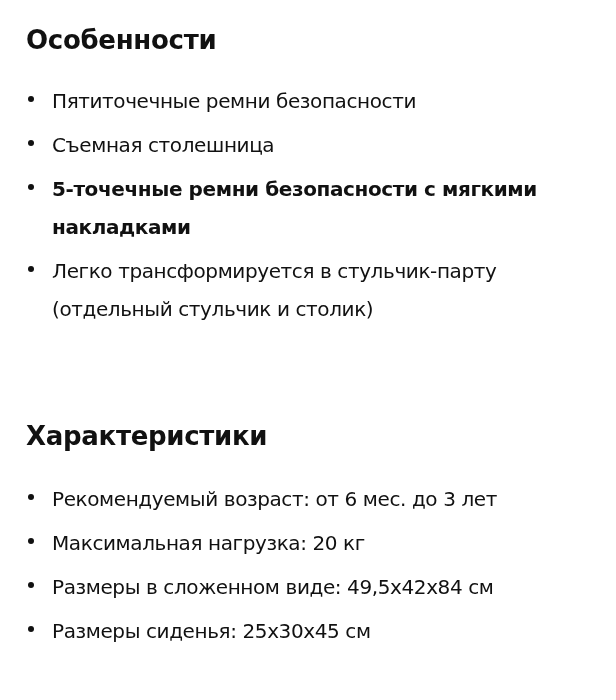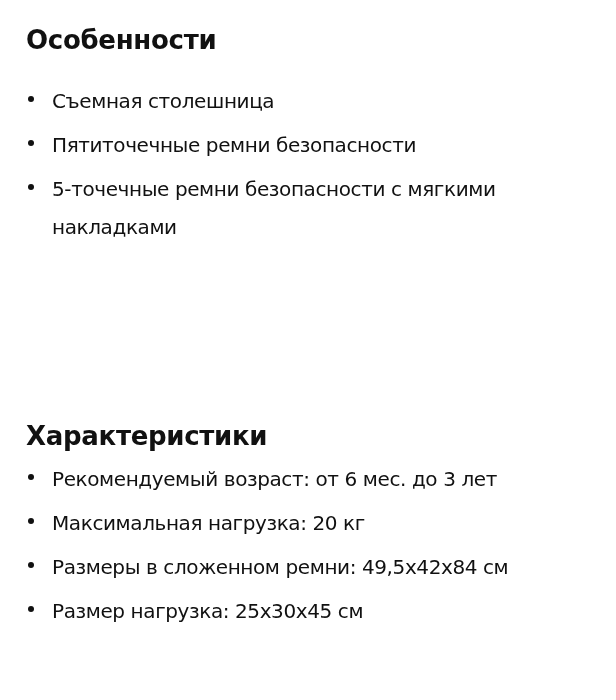--- a/index.html
+++ b/index.html
@@ -21,45 +21,49 @@
   </style>
 </head>
 <body>
 
 <div class="page">
 
   <h2 class="section-title" style="top:24px;">Особенности</h2>
   <ul class="list" style="top:82px;">
     <li class="item">
       <span class="bullet"></span>
-      <span class="item-text">Съемная столешница</span>
+      <span class="item-text">Пятиточечные ремни безопасности</span>
     </li>
     <li class="item">
       <span class="bullet"></span>
-      <span class="item-text">Пятиточечные ремни безопасности</span>
+      <span class="item-text">Съемная столешница</span>
     </li>
-    <li class="item" style="width:510px;">
+    <li class="item" style="width:510px;font-weight:bold;">
       <span class="bullet"></span>
       <span class="item-text">5-точечные ремни безопасности с мягкими накладками</span>
+    </li>
+    <li class="item" style="width:520px;">
+      <span class="bullet"></span>
+      <span class="item-text">Легко трансформируется в стульчик-парту (отдельный стульчик и столик)</span>
     </li>
   </ul>
 
   <h2 class="section-title" style="top:420px;">Характеристики</h2>
-  <ul class="list" style="top:460px;">
+  <ul class="list" style="top:480px;">
     <li class="item">
       <span class="bullet"></span>
       <span class="item-text">Рекомендуемый возраст: от 6 мес. до 3 лет</span>
     </li>
     <li class="item">
       <span class="bullet"></span>
       <span class="item-text">Максимальная нагрузка: 20 кг</span>
     </li>
     <li class="item">
       <span class="bullet"></span>
-      <span class="item-text">Размеры в сложенном ремни: 49,5x42x84 см</span>
+      <span class="item-text">Размеры в сложенном виде: 49,5x42x84 см</span>
     </li>
     <li class="item">
       <span class="bullet"></span>
-      <span class="item-text">Размер нагрузка: 25x30x45 см</span>
+      <span class="item-text">Размеры сиденья: 25x30x45 см</span>
     </li>
   </ul>
 
 </div>
 
 </body></html>

